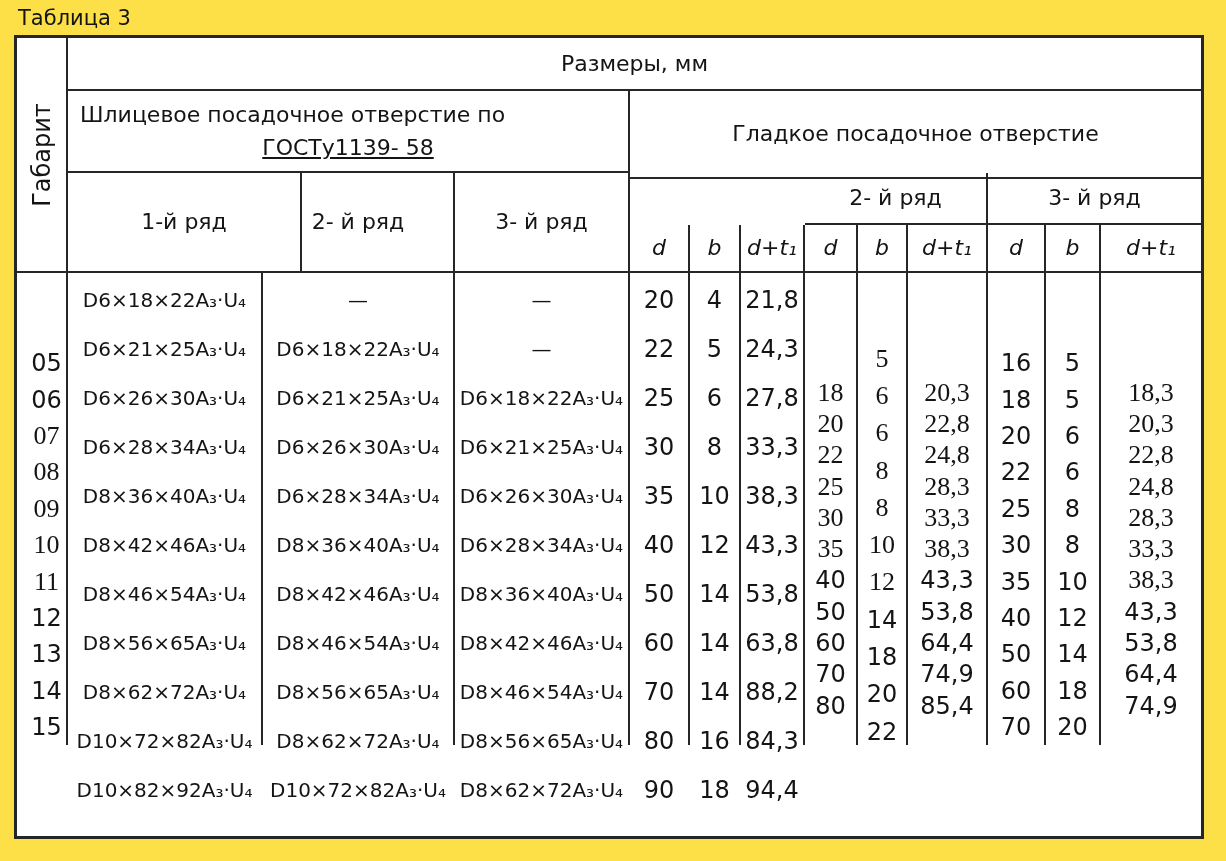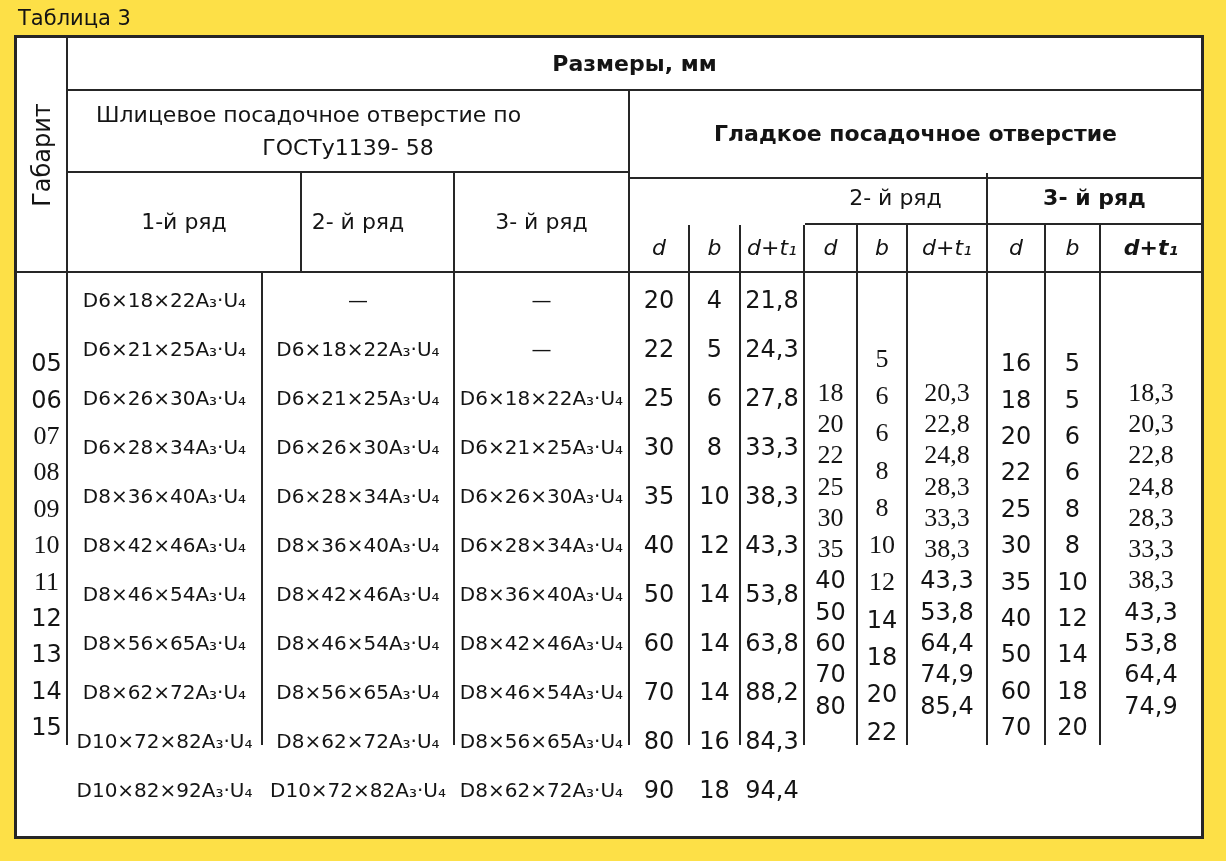--- a/index.html
+++ b/index.html
@@ -4,24 +4,24 @@
 <style>
   html,body{margin:0;padding:0;background:#ffffff;}
   .page{position:relative;width:1226px;height:861px;background:#fde047;overflow:hidden;
         font-family:"DejaVu Sans",sans-serif;color:#141414;}
   .caption{position:absolute;left:18px;top:6px;font-size:21px;}
   .frame{position:absolute;left:14px;top:35px;width:1184px;height:798px;
          border:3px solid #262626;box-sizing:content-box;background:#fff;}
   .cell{position:absolute;display:flex;align-items:center;justify-content:center;
         border-right:2px solid #262626;border-bottom:2px solid #262626;
         box-sizing:border-box;font-size:22px;text-align:center;line-height:1.25;}
-  .cell.nr{border-right:none;font-weight:bold;}
+  .cell.nr{border-right:none;}
   .cell.hdr-left{flex-direction:column;justify-content:center;gap:6px;}
-  .cell.hdr-left .l1{align-self:flex-start;padding-left:28px;}
-  .cell.hdr-left .l2{align-self:center;}
+  .cell.hdr-left .l1{align-self:flex-start;padding-left:12px;}
+  .cell.hdr-left .l2{align-self:center;text-decoration:underline;}
   .rot-cell{overflow:visible;}
   .rot-text{transform:rotate(-90deg);white-space:nowrap;font-size:24px;}
   .ital{font-style:italic;}
   
   .dcol{position:absolute;top:235px;height:472px;border-right:2px solid #262626;
         box-sizing:border-box;padding-top:var(--pt,2px);}
   .dcol.nr{border-right:none;}
   .dcol .li{height:var(--ih,49.1px);display:flex;align-items:center;justify-content:center;
             font-size:24px;white-space:nowrap;}
   .dcol.s-col .li{font-size:20px;}

